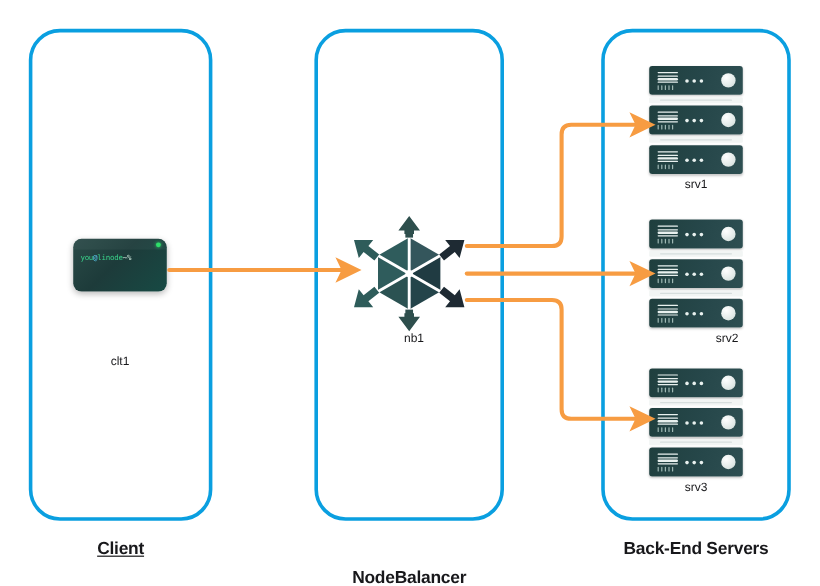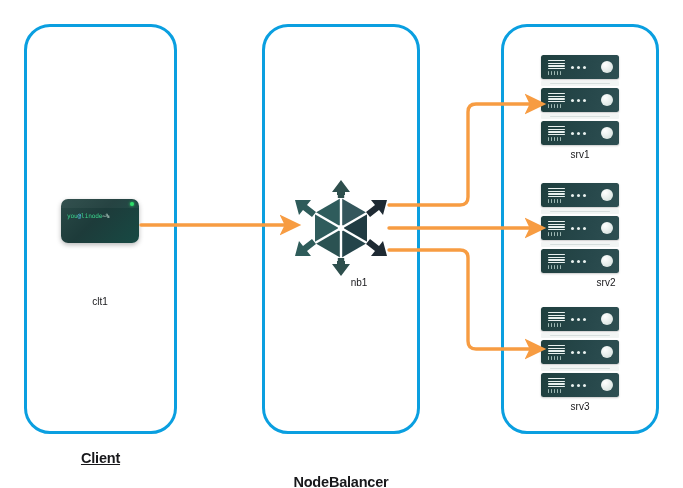--- a/index.html
+++ b/index.html
@@ -217,21 +217,21 @@
       </g>
 
       <g fill="#1e2a33">
         <path d="M 46,28 L 30,28 L 34,23 L 25,16 L 29,11 L 38,18 L 42,13 Z"></path>
       </g>
 
       <rect x="-3.2" y="-42" width="6.4" height="12" fill="#2e4f4d"></rect>
       <rect x="-3.2" y="30" width="6.4" height="12" fill="#2e4f4d"></rect>
     </g>
   </svg>
-  <div class="node-label" style="left:320px; top:277px; width:78px;">nb1</div>
+  <div class="node-label" style="left:306px; top:277px; width:78px;">nb1</div>
 
   <div class="server-stack" style="left:541px; top:55px; width:78px;">
     <div class="rack-unit">
       <div class="rack-lines">
           <i></i>
           <i></i>
           <i></i>
           <i></i>
         </div>
       <div class="rack-ticks">
@@ -444,14 +444,15 @@
 
     <path d="M 389,205 L 460,205 Q 468,205 468,197 L 468,112 Q 468,104 476,104 L 532,104" stroke="#f79c42" stroke-width="3.4" fill="none" stroke-linecap="round" stroke-linejoin="round" marker-end="url(#ah)"></path>
 
     <path d="M 389,228 L 532,228" stroke="#f79c42" stroke-width="3.4" fill="none" stroke-linecap="round" marker-end="url(#ah)"></path>
 
     <path d="M 389,250 L 460,250 Q 468,250 468,258 L 468,341 Q 468,349 476,349 L 532,349" stroke="#f79c42" stroke-width="3.4" fill="none" stroke-linecap="round" stroke-linejoin="round" marker-end="url(#ah)"></path>
   </svg>
 
   <div class="zone-label" style="left:24px; top:450px; width:153px;text-decoration:underline;">Client</div>
   <div class="zone-label" style="left:262px; top:474px; width:158px;">NodeBalancer</div>
+  <div class="zone-label" style="left:501px; top:450px; width:158px;">Back-End Servers</div>
 
 </div>
 
 </body></html>

